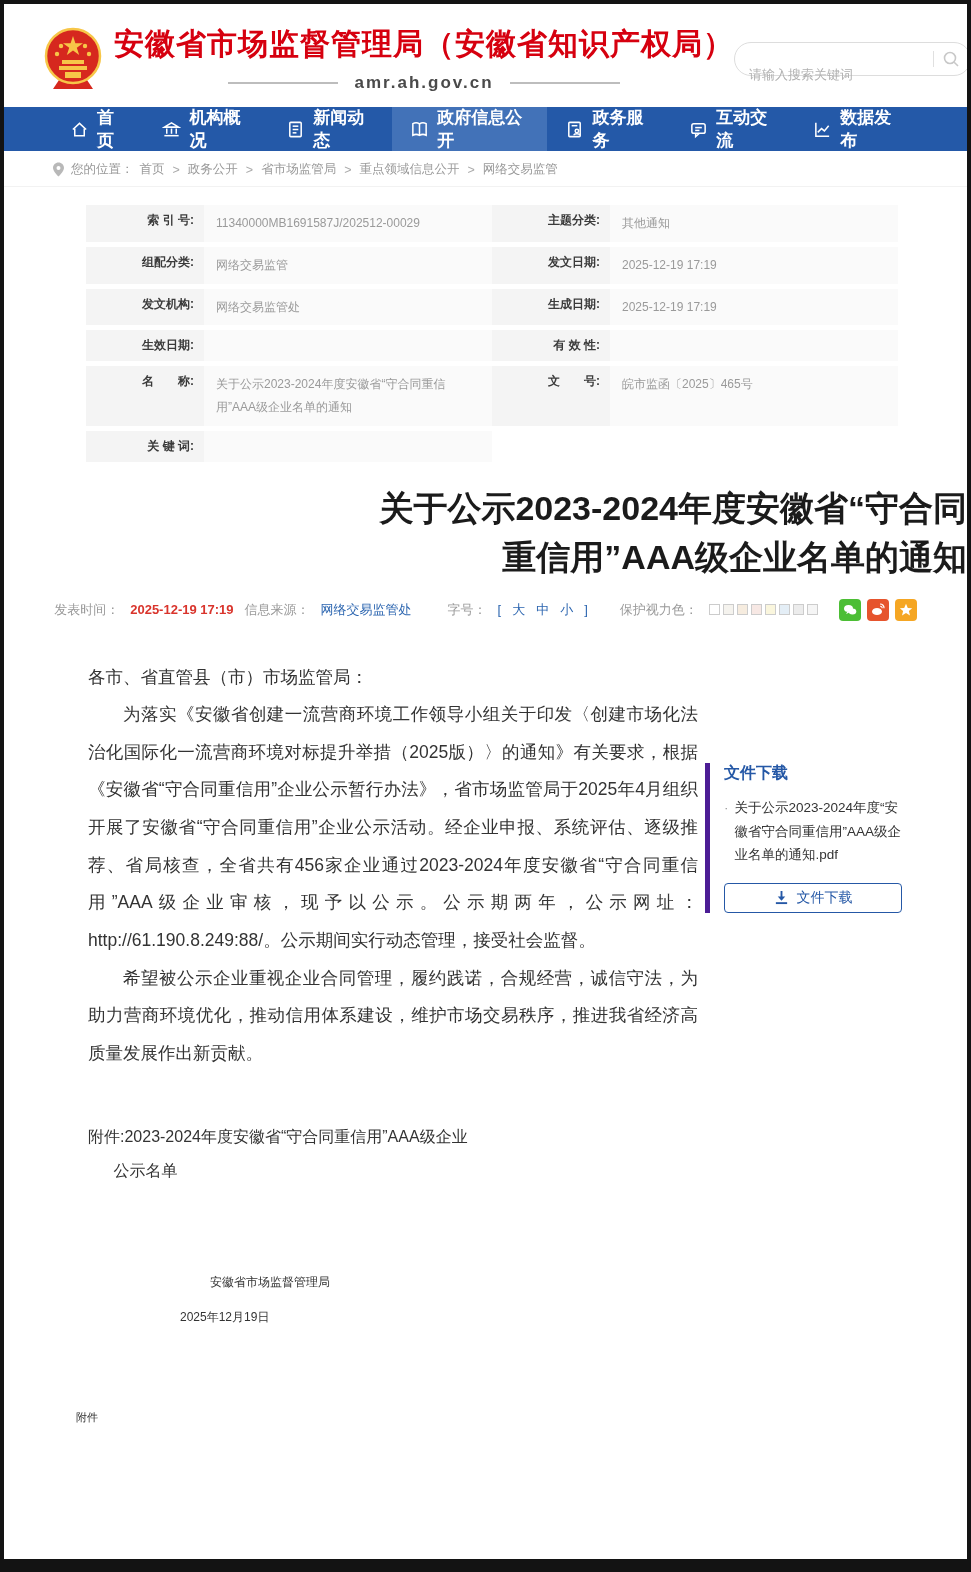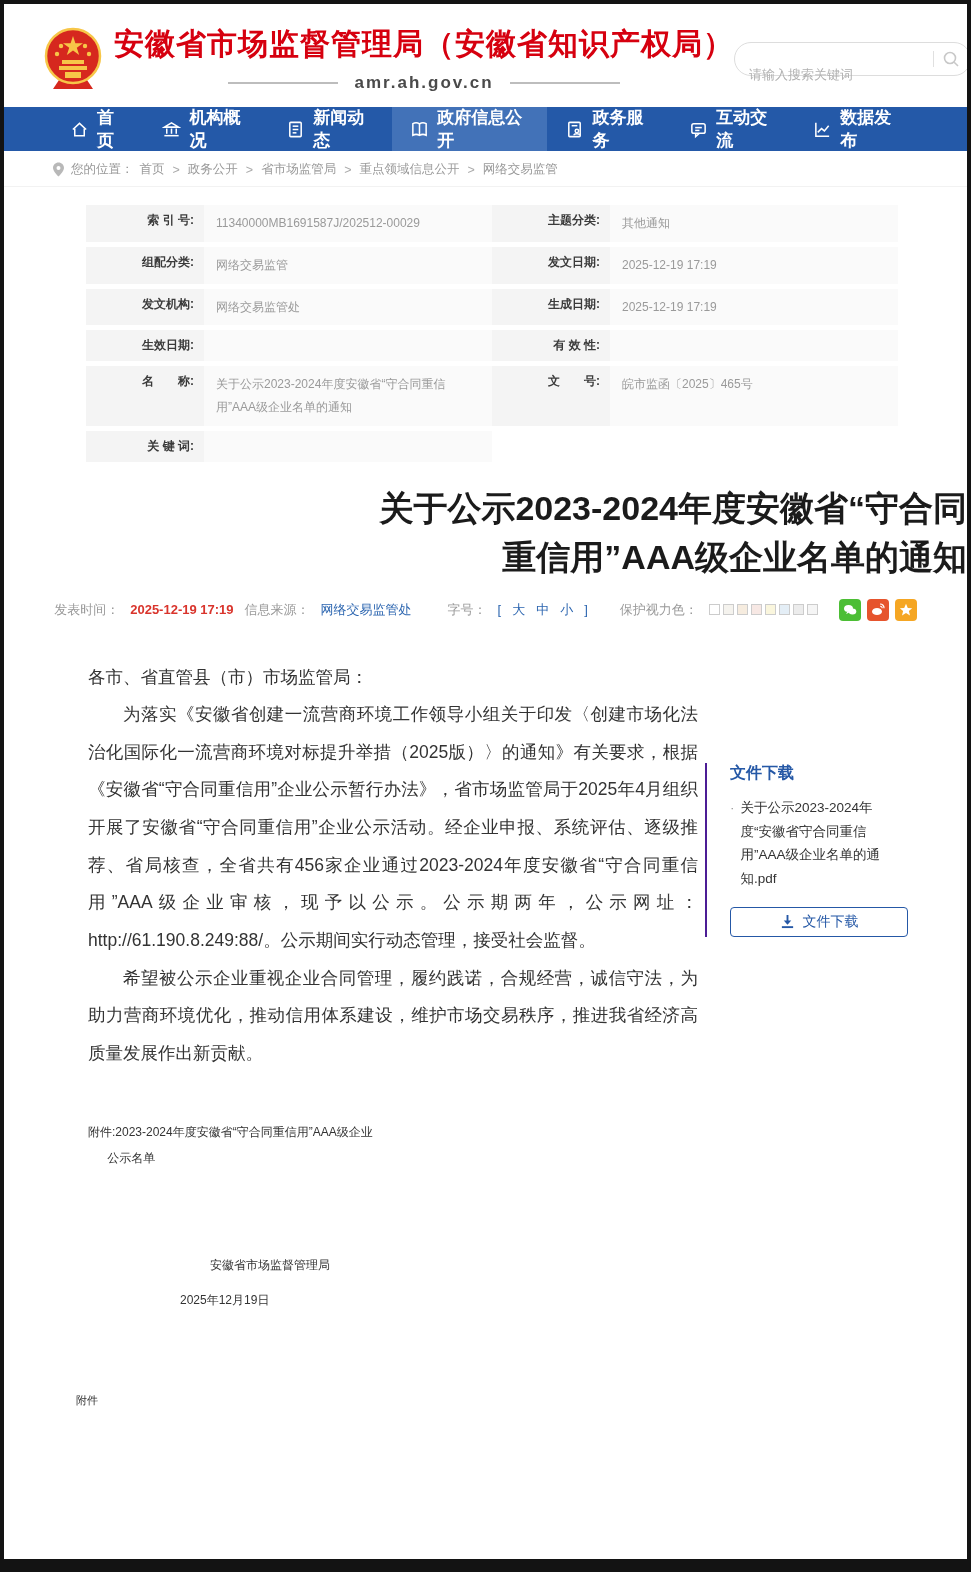--- a/index.html
+++ b/index.html
@@ -53,28 +53,28 @@
   .share-icons { display:flex; gap:6px; margin-left:10px; }
   .share-btn { width:22px; height:22px; border-radius:4px; display:flex; align-items:center; justify-content:center; cursor:pointer; }
   .share-wechat { background:#4cbe35; }
   .share-weibo { background:#e6542d; }
   .share-fav { background:#f5a623; }
 
   
   .main { position:relative; }
   .body-text { width:610px; margin:38px 0 0 84px; font-size:17.5px; color:#333; line-height:2.15; text-align:justify; }
   .body-text p.indent { text-indent:2em; }
-  .attach-note { width:610px; margin:48px 0 0 84px; font-size:12px; color:#333; line-height:2.1; }
+  .attach-note { width:610px; margin:48px 0 0 84px; font-size:16px; color:#333; line-height:2.1; }
   .attach-note .l2 { padding-left:1.6em; }
   .signature { margin:86px 0 0 0; font-size:12px; color:#333; }
   .signature .org { margin-left:206px; }
   .signature .date { margin-left:176px; margin-top:18px; }
 
   
-  .sidebar { position:absolute; left:701px; top:558px; width:196px; padding-left:23px; border-left:2px solid #4c1d95; }
+  .sidebar { position:absolute; left:701px; top:558px; width:196px; padding-left:14px; border-left:5px solid #4c1d95; }
   .sidebar-title { color:#2558a6; font-size:16px; font-weight:700; margin-bottom:12px; }
   .file-item { display:flex; font-size:13.5px; color:#333; line-height:1.75; }
   .file-bullet { color:#999; margin-right:6px; }
   .file-link { color:#333; text-decoration:none; }
   .download-btn { margin-top:16px; width:178px; height:30px; border:1px solid #2558a6; border-radius:4px; background:#fff;
     color:#2558a6; font-size:14px; display:flex; align-items:center; justify-content:center; gap:8px; cursor:pointer; }
 
   
   .attach-label { margin:84px 0 0 72px; font-size:11px; color:#333; }
   .attach-title { width:500px; margin:30px 0 0 80px; text-align:center; font-size:22px; font-weight:700; color:#2c2c2c; line-height:1.8; }

